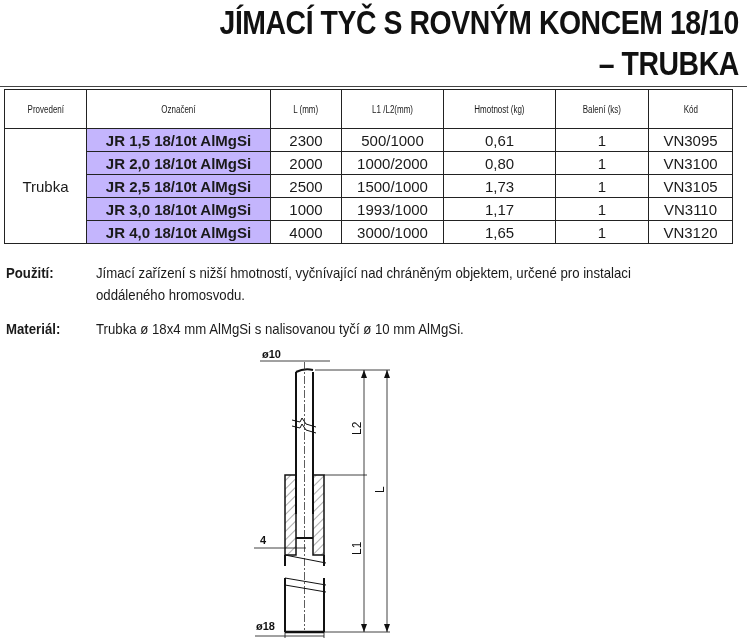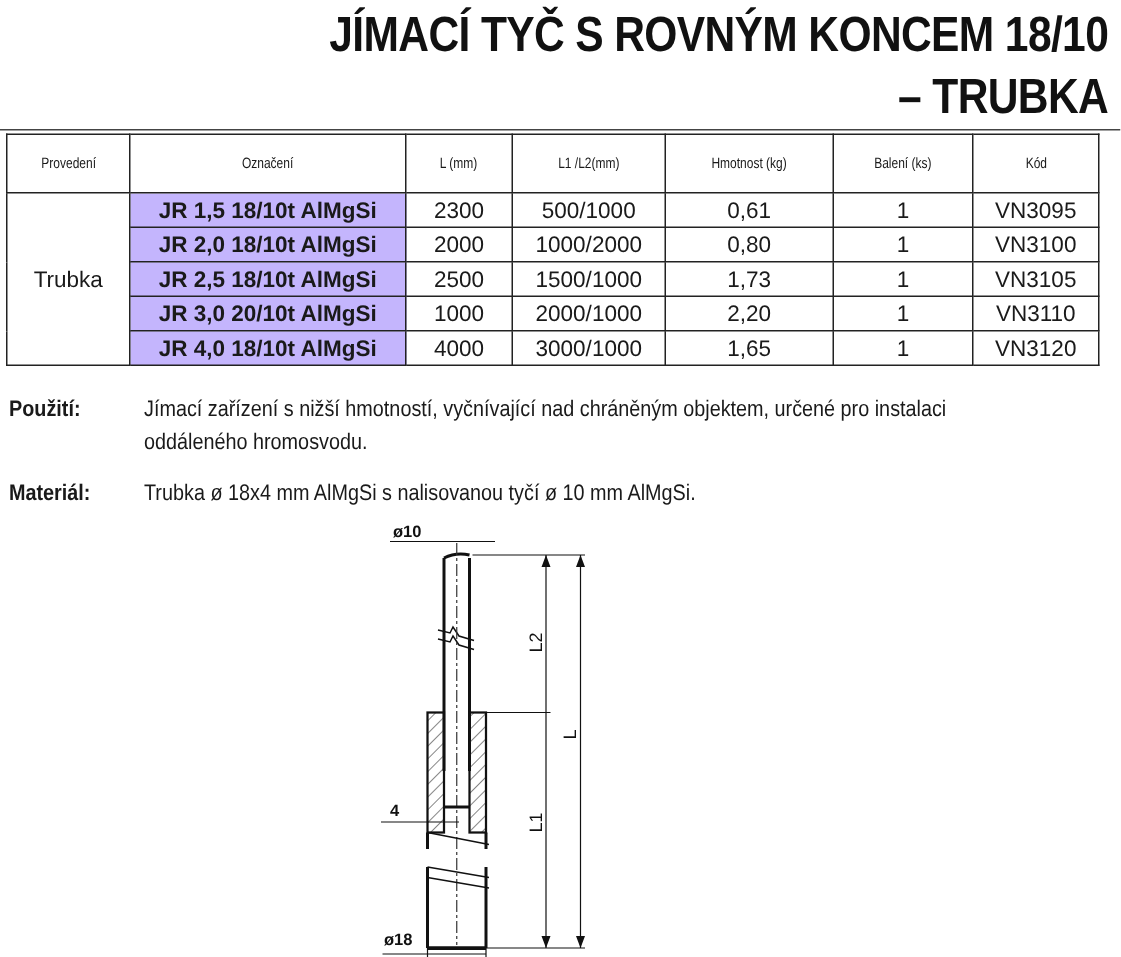--- a/index.html
+++ b/index.html
@@ -58,24 +58,24 @@
     </tr>
     <tr>
       <td class="code">JR 2,5 18/10t AlMgSi</td>
       <td>2500</td>
       <td>1500/1000</td>
       <td>1,73</td>
       <td>1</td>
       <td>VN3105</td>
     </tr>
     <tr>
-      <td class="code">JR 3,0 20/10t AlMgSi</td>
+      <td class="code">JR 3,0 18/10t AlMgSi</td>
       <td>1000</td>
-      <td>2000/1000</td>
-      <td>2,20</td>
+      <td>1993/1000</td>
+      <td>1,17</td>
       <td>1</td>
       <td>VN3110</td>
     </tr>
     <tr>
       <td class="code">JR 4,0 18/10t AlMgSi</td>
       <td>4000</td>
       <td>3000/1000</td>
       <td>1,65</td>
       <td>1</td>
       <td>VN3120</td>

